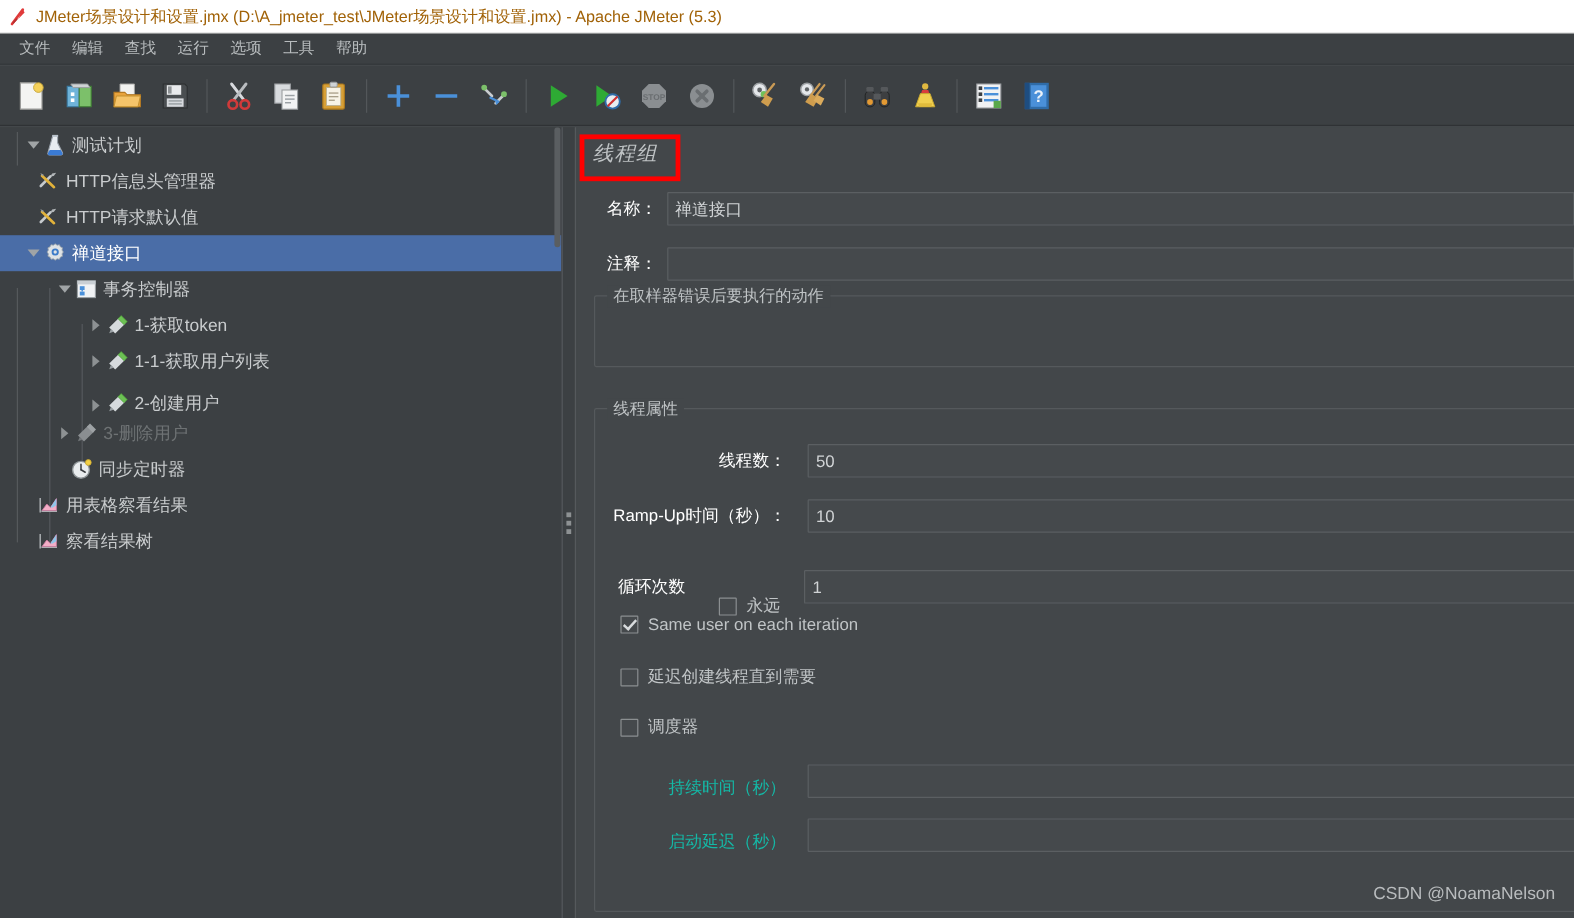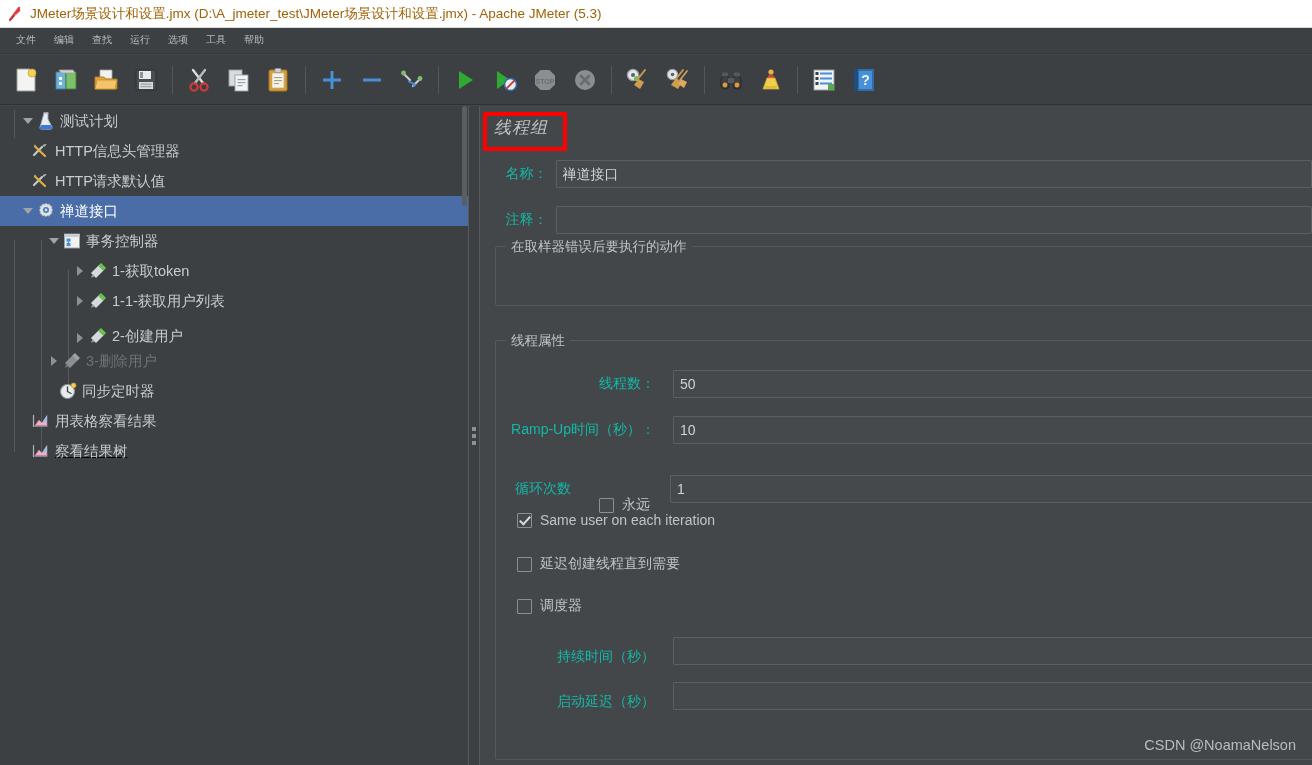--- a/index.html
+++ b/index.html
@@ -42,21 +42,21 @@
   .menubar {
     position: absolute; left: 0; top: 28px;
     width: 1312px; height: 26px;
     background: #3c4043;
     display: flex; align-items: center;
     padding-left: 7px;
     box-sizing: border-box;
     border-bottom: 1px solid #34383b;
   }
   .menu-item {
-    font-size: 10px;
+    font-size: 13px;
     color: #b8bcbe;
     padding: 2px 9px 3px 9px;
     cursor: default;
     white-space: nowrap;
   }
 
   
   .toolbar {
     position: absolute; left: 0; top: 55px;
     width: 1312px; height: 50px;
@@ -190,21 +190,21 @@
     box-sizing: border-box;
     pointer-events: none;
   }
 
   .field-row {
     position: absolute;
     display: flex; align-items: center;
   }
   .field-label {
     font-size: 14px;
-    color: #14b8a6;
+    color: #ffffff;
     white-space: nowrap;
   }
   .field-label.dim { color: #14b8a6; margin-top: 12px; }
   .text-input {
     background: #45494c;
     border: 1px solid #5b5f62;
     box-sizing: border-box;
     height: 28px;
     font-size: 14px;
     color: #d0d3d5;
@@ -718,21 +718,21 @@
         <svg width="20" height="20" viewBox="0 0 20 20">
           <path d="M2.5 4 v12" stroke="#aeb2b5" stroke-width="1.2"></path>
           <path d="M3.5 15 h13" stroke="#aeb2b5" stroke-width="1.2"></path>
           <path d="M4 14.5 L8 9 L11 12 L16 4.5 L16 14.5 Z" fill="#f3aec7" stroke="#c97ba0" stroke-width="0.7"></path>
           <path d="M11 12 L16 4.5 L16 10 L13 12 Z" fill="#8fc7ea"></path>
         </svg>
       </span>
       <span class="tree-label">用表格察看结果</span>
     </div>
 
-    <div class="tree-row" style="padding-left:31px;text-decoration:underline;">
+    <div class="tree-row" style="padding-left:31px;">
       <span class="node-icon">
         <svg width="20" height="20" viewBox="0 0 20 20">
           <path d="M2.5 4 v12" stroke="#aeb2b5" stroke-width="1.2"></path>
           <path d="M3.5 15 h13" stroke="#aeb2b5" stroke-width="1.2"></path>
           <path d="M4 14.5 L8 9 L11 12 L16 4.5 L16 14.5 Z" fill="#f3aec7" stroke="#c97ba0" stroke-width="0.7"></path>
           <path d="M11 12 L16 4.5 L16 10 L13 12 Z" fill="#8fc7ea"></path>
         </svg>
       </span>
       <span class="tree-label">察看结果树</span>
     </div>

